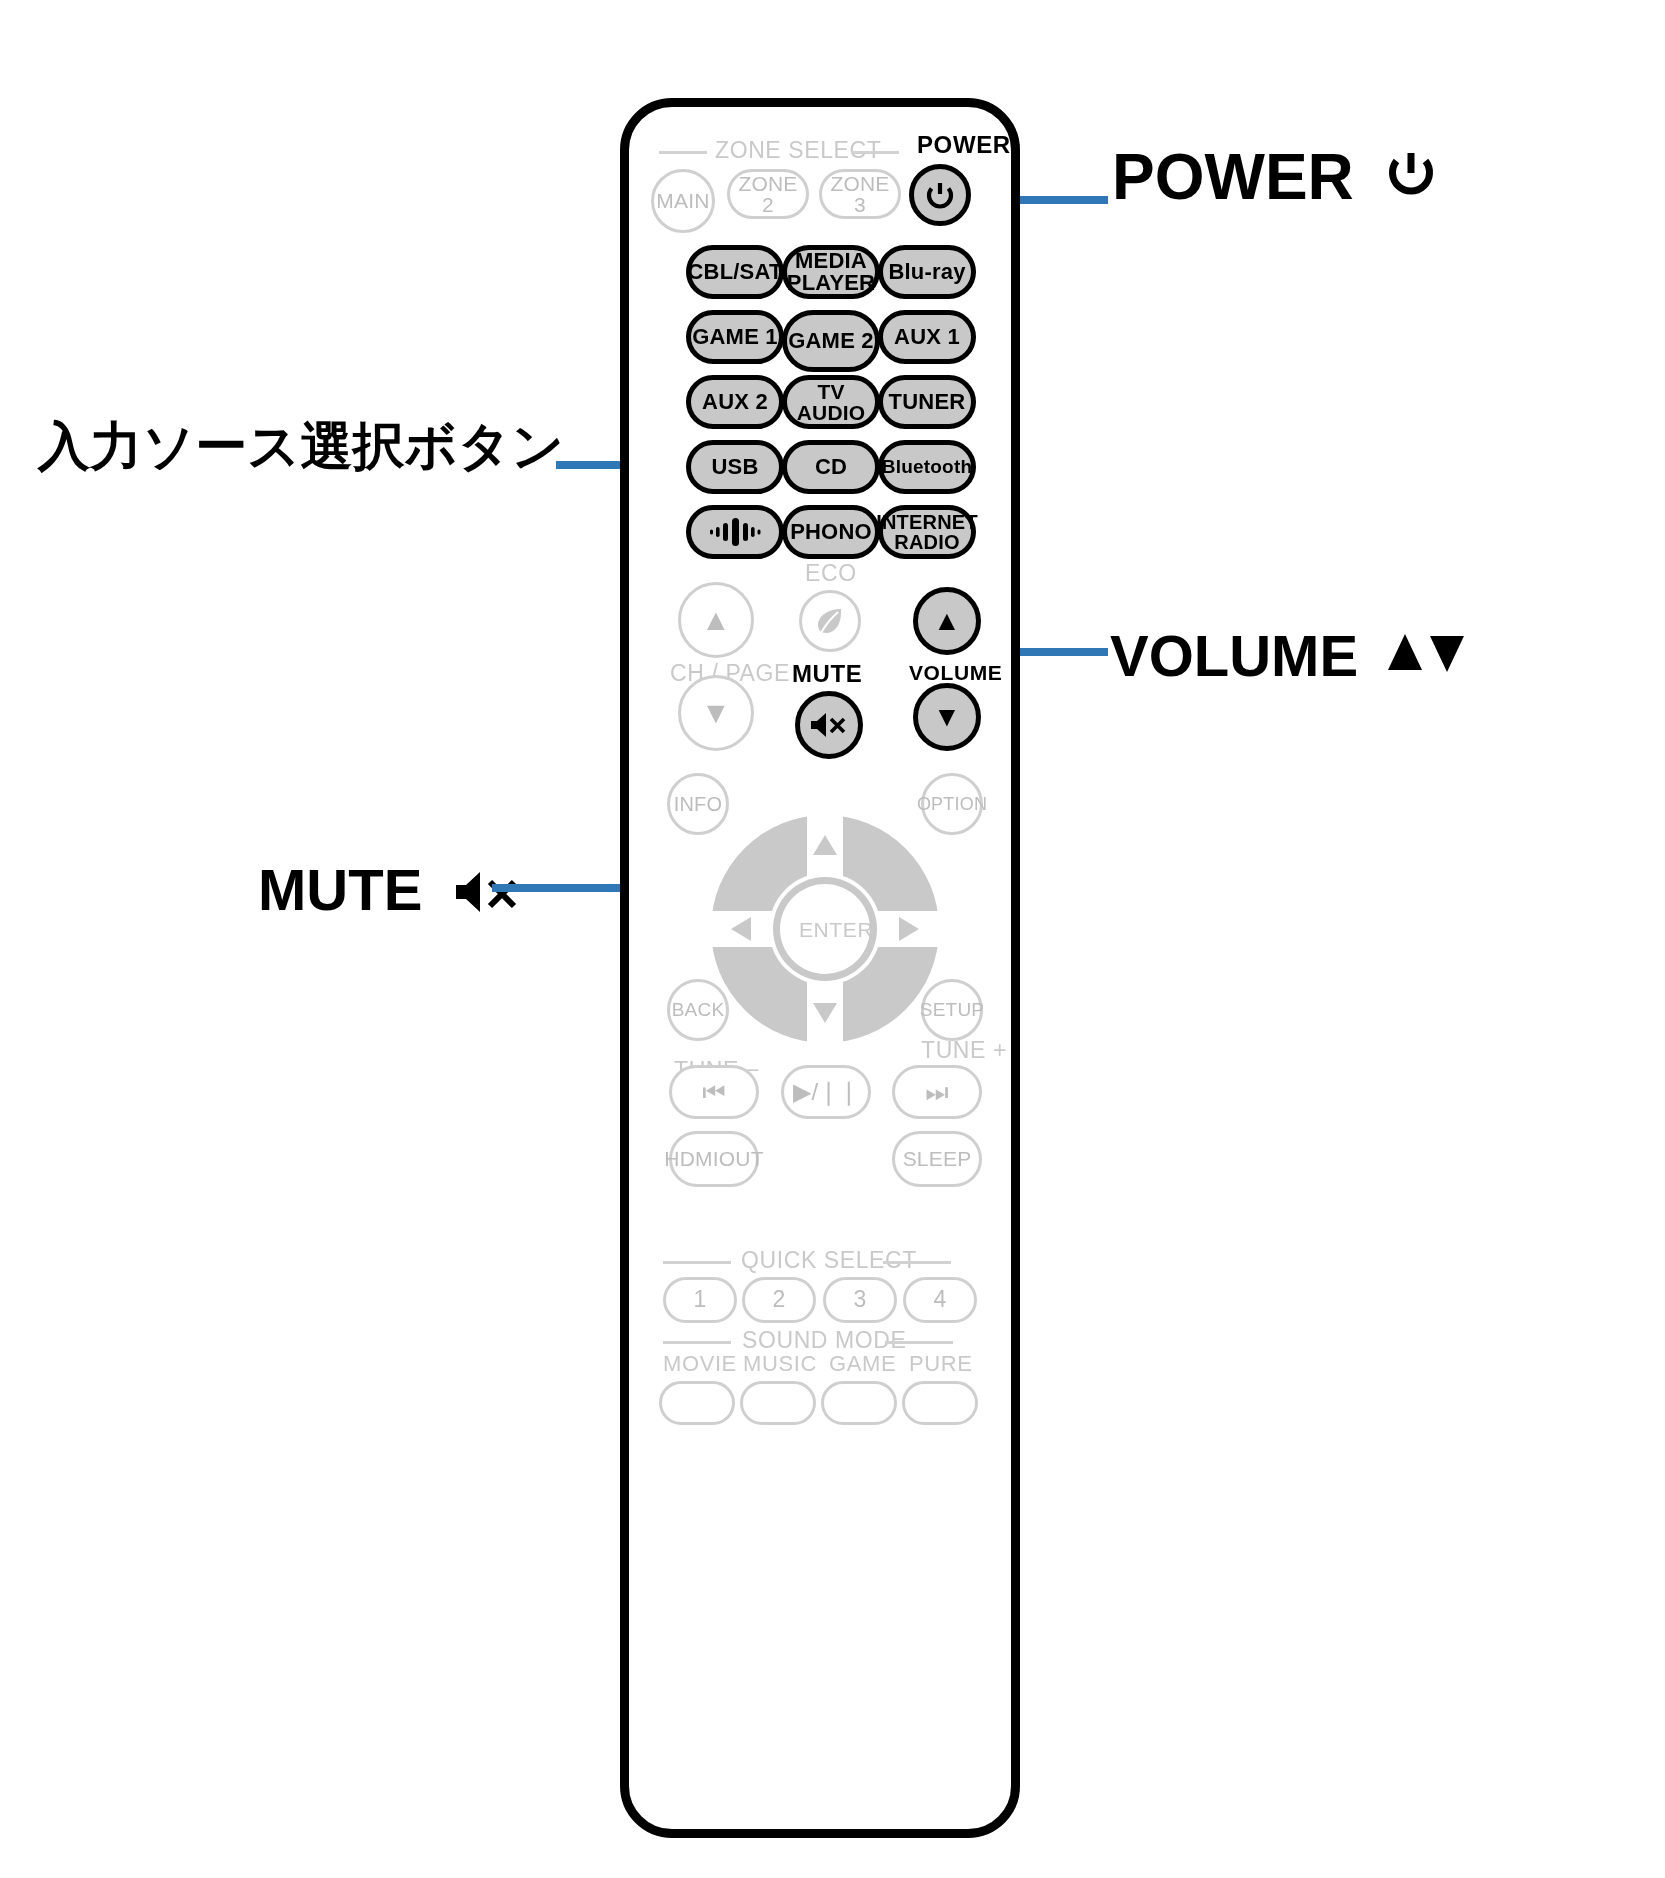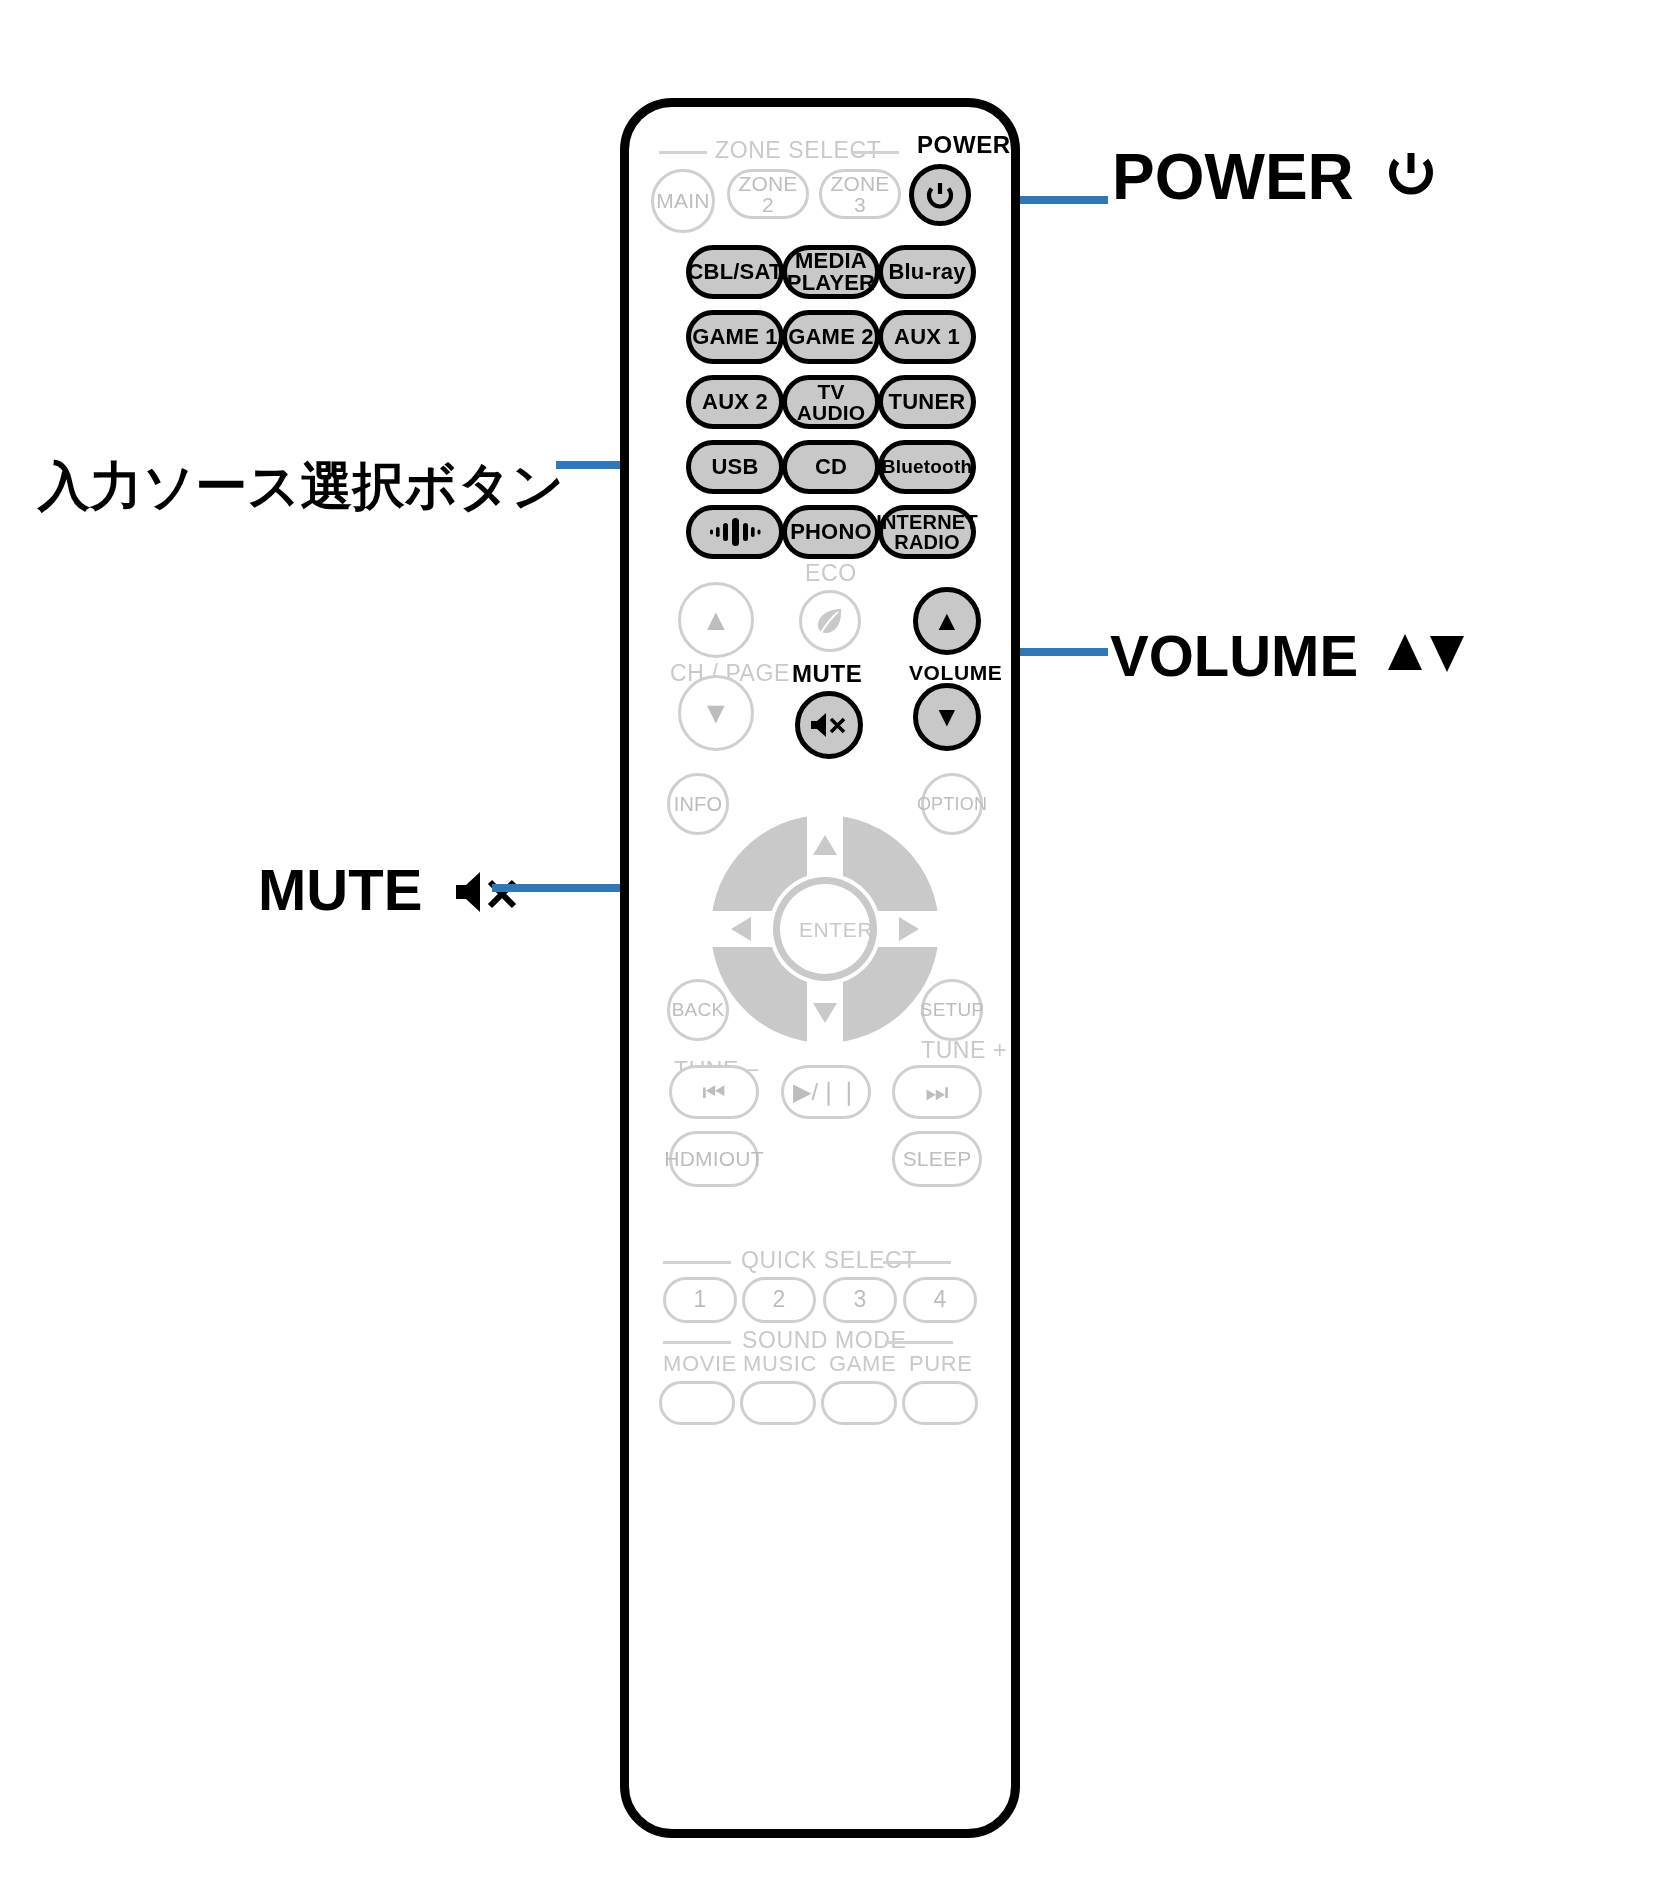--- a/index.html
+++ b/index.html
@@ -32,21 +32,21 @@
 
   .hrule{position:absolute;height:3px;background:#d2d2d2;}
 
   
   .blue-box{position:absolute;border:7px solid #2f77b5;border-radius:22px;box-sizing:border-box;pointer-events:none;}
   .blue-line{position:absolute;background:#2f77b5;}
   .callout{
     position:absolute;color:#000;font-weight:700;white-space:nowrap;
     font-family:"Liberation Sans",sans-serif;
   }
-  .callout.jp{font-family:Liberation Serif, serif;font-weight:700;margin-top:40px;}
+  .callout.jp{font-family:Liberation Serif, serif;font-weight:700;}
 
   .sq{position:absolute;}
   svg{display:block;}
 </style>
 </head>
 <body>
 
 <div class="callout" style="left:1112px;top:140px;font-size:64px;">
   <span>POWER</span>
   <span style="display:inline-block;vertical-align:-4px;margin-left:14px;">
@@ -126,21 +126,21 @@
     <span>MEDIA</span>
     <span>PLAYER</span>
   </div>
   <div class="btn pill hl" style="left:249px;top:138px;width:98px;height:54px;font-size:22px;">
     <span>Blu-ray</span>
   </div>
 
   <div class="btn pill hl" style="left:57px;top:203px;width:98px;height:54px;font-size:22px;">
     <span>GAME 1</span>
   </div>
-  <div class="btn pill hl" style="left:153px;top:203px;width:98px;height:54px;font-size:22px;">
+  <div class="btn pill hl" style="left:153px;top:203px;width:98px;height:62px;font-size:22px;">
     <span>GAME 2</span>
   </div>
   <div class="btn pill hl" style="left:249px;top:203px;width:98px;height:54px;font-size:22px;">
     <span>AUX 1</span>
   </div>
 
   <div class="btn pill hl" style="left:57px;top:268px;width:98px;height:54px;font-size:22px;">
     <span>AUX 2</span>
   </div>
   <div class="btn pill hl" style="left:153px;top:268px;width:98px;height:54px;font-size:21px;">

